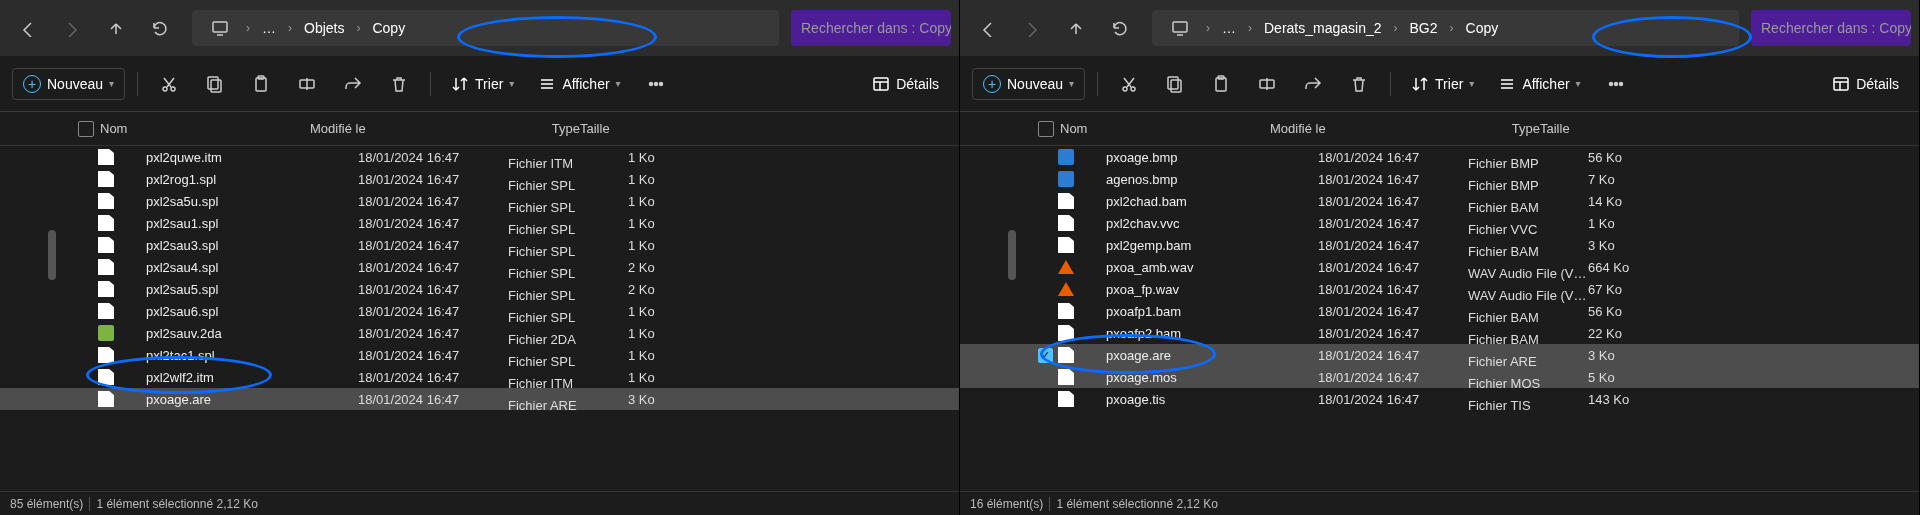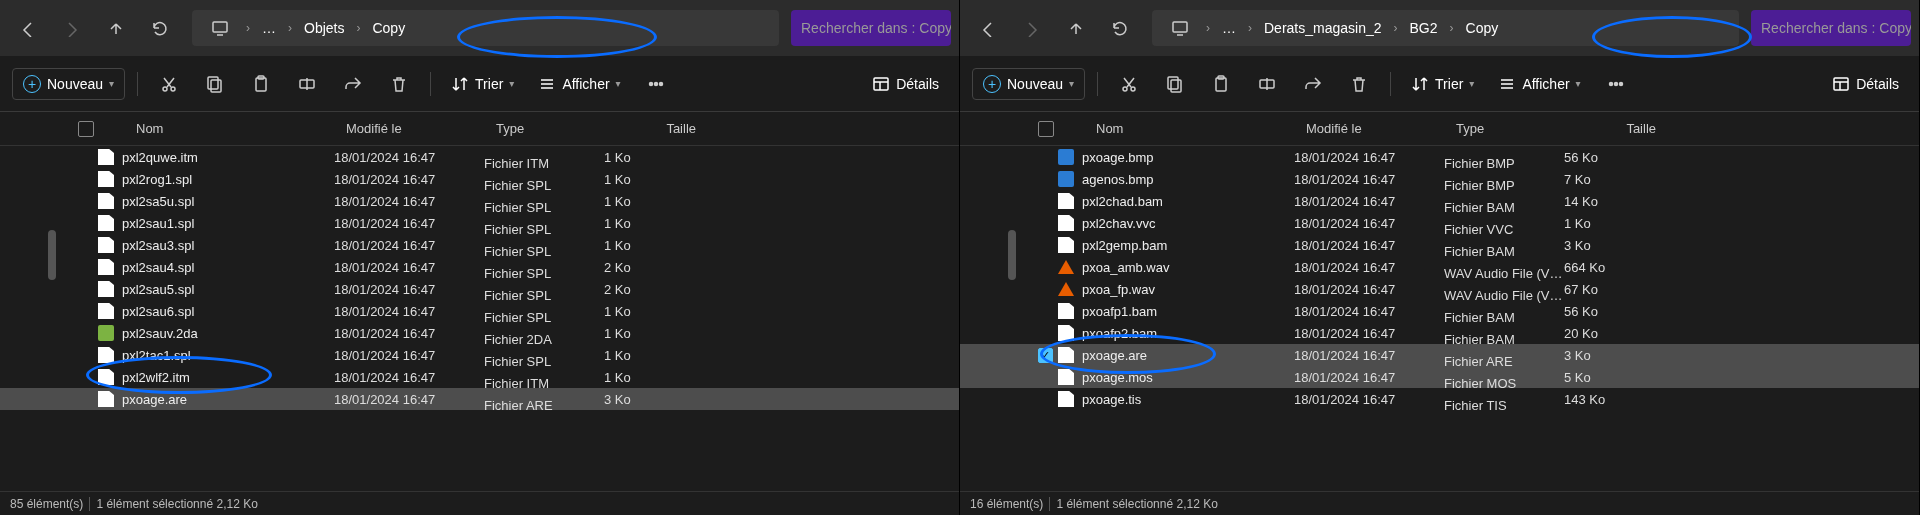--- a/index.html
+++ b/index.html
@@ -13,37 +13,37 @@
 .crumb { color:#fff; font-size:14px; padding:4px 6px; }
 .searchbox { width:160px; height:36px; background:#4c1d95; border-radius:4px; display:flex; align-items:center; padding:0 10px; color:#999; font-size:14px; white-space:nowrap; overflow:hidden; }
 .toolbar { height:56px; display:flex; align-items:center; padding:0 12px; gap:8px; border-bottom:1px solid #3a3a3a; background:#1c1c1c; }
 .newbtn { display:flex; align-items:center; gap:6px; padding:6px 10px; border:1px solid #444; border-radius:4px; color:#fff; font-size:14px; }
 .newbtn .plus { width:18px; height:18px; border:1px solid #4cc2ff; border-radius:50%; display:flex; align-items:center; justify-content:center; color:#4cc2ff; font-size:14px; line-height:1; }
 .tbicon { width:38px; height:38px; display:flex; align-items:center; justify-content:center; color:#ccc; border-radius:4px; }
 .tdiv { width:1px; height:24px; background:#444; margin:0 4px; }
 .tlabelbtn { display:flex; align-items:center; gap:6px; padding:6px 8px; color:#fff; font-size:14px; }
 .chev { font-size:10px; color:#999; }
 .content { flex:1; display:flex; flex-direction:column; overflow:hidden; }
-.cols { display:flex; height:34px; border-bottom:1px solid #333; align-items:center; padding-left:106px; font-size:13px; color:#ccc; }
+.cols { display:flex; height:34px; border-bottom:1px solid #333; align-items:center; padding-left:70px; font-size:13px; color:#ccc; }
 .cols .chk { position:absolute; left:78px; width:16px; height:16px; border:1px solid #888; border-radius:2px; }
 .col-name { width:240px; position:relative; }
 .col-mod { width:150px; }
-.col-type { width:120px; }
-.col-size { width:80px; text-align:right; }
+.col-type { width:120px;text-align:right; }
+.col-size { width:80px; }
 .rows { flex:1; overflow:auto; }
 .row { display:flex; height:22px; align-items:center; padding-left:70px; font-size:13px; color:#eee; position:relative; }
 .row.sel { background:#4d4d4d; }
 .row .chk { position:absolute; left:78px; width:15px; height:15px; border:1px solid #888; border-radius:2px; display:none; }
 .row .chk.on { display:flex; background:#4cc2ff; border-color:#4cc2ff; align-items:center; justify-content:center; color:#000; font-size:11px; }
 .ficon { width:16px; height:16px; margin-left:28px; margin-right:8px; flex-shrink:0; }
 .ic-doc { background:#fff; clip-path:polygon(0 0,70% 0,100% 25%,100% 100%,0 100%); }
 .ic-img { background:#2b7cd3; border-radius:2px; position:relative; }
 .ic-2da { background:#7cb342; border-radius:2px; }
 .ic-wav { width:0;height:0;border-left:8px solid transparent;border-right:8px solid transparent;border-bottom:14px solid #e85d00; background:none; }
-.r-name { width:212px; white-space:nowrap; overflow:hidden; }
+.r-name { width:212px; white-space:nowrap; overflow:hidden;margin-left:24px; }
 .r-mod { width:150px; color:#ddd; }
 .r-type { width:120px; color:#ddd; white-space:nowrap; overflow:hidden;margin-top:12px; }
 .r-size { width:80px; text-align:left; color:#ddd; }
 .status { height:24px; border-top:1px solid #333; display:flex; align-items:center; padding:0 10px; font-size:12px; color:#bbb; gap:6px; }
 .sdiv { width:1px; height:14px; background:#555; }
 .annot { position:absolute; border:3px solid #0a6cff; border-radius:50%; pointer-events:none; z-index:50; }
 svg { width:18px; height:18px; stroke:currentColor; fill:none; stroke-width:1.5; }
 .scrollhint { position:absolute; left:48px; top:230px; width:8px; height:50px; background:#555; border-radius:4px; }
 </style>
 </head>
@@ -465,21 +465,21 @@
             <div class="r-mod">18/01/2024 16:47</div>
             <div class="r-type">Fichier BAM</div>
             <div class="r-size">56 Ko</div>
           </div>
           <div class="row ">
 
             <div class="ficon ic-doc"></div>
             <div class="r-name">pxoafp2.bam</div>
             <div class="r-mod">18/01/2024 16:47</div>
             <div class="r-type">Fichier BAM</div>
-            <div class="r-size">20 Ko</div>
+            <div class="r-size">22 Ko</div>
           </div>
           <div class="row sel">
             <div class="chk on">✓</div>
             <div class="ficon ic-doc"></div>
             <div class="r-name">pxoage.are</div>
             <div class="r-mod">18/01/2024 16:47</div>
             <div class="r-type">Fichier ARE</div>
             <div class="r-size">3 Ko</div>
           </div>
           <div class="row sel">

